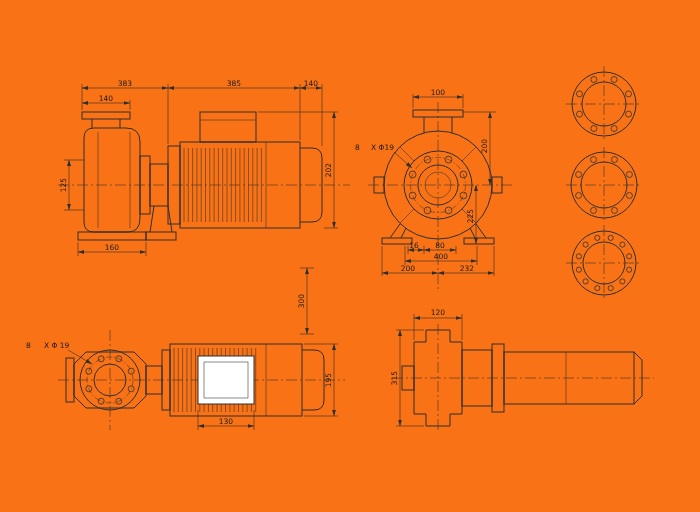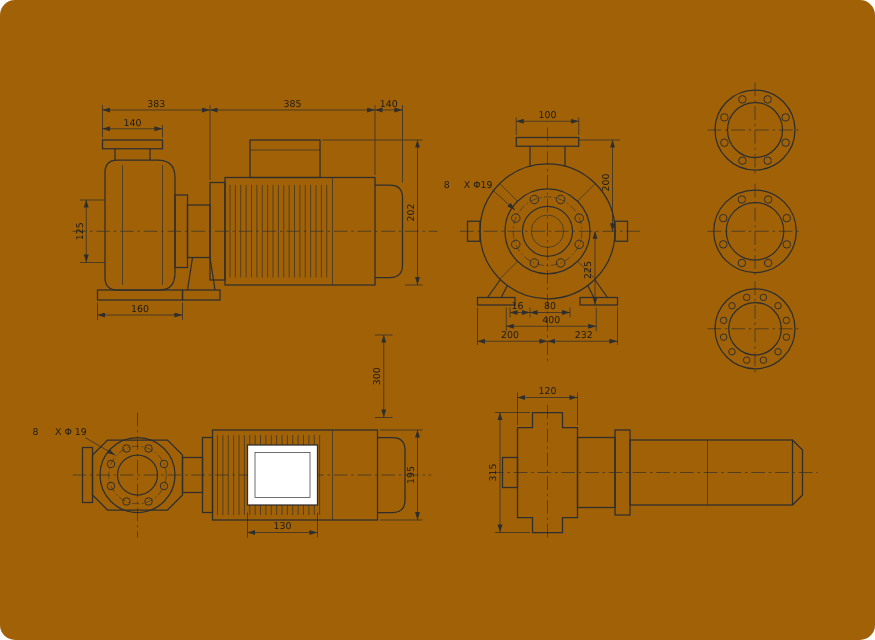--- a/index.html
+++ b/index.html
@@ -1,16 +1,16 @@
 <!DOCTYPE html>
 <html><head>
 <meta charset="utf-8">
 <style>
   html,body{margin:0;padding:0;background:#ffffff;}
-  .sheet{width:700px;height:512px;background:#a16207;position:relative;overflow:hidden;border-radius:12px;}
+  .sheet{width:700px;height:512px;background:#f97316;position:relative;overflow:hidden;}
   svg{display:block;}
   svg text{font-family:"DejaVu Sans","Liberation Sans",sans-serif;font-size:7.5px;fill:#1a1a1a;}
   .ln{stroke:#2e2e2e;stroke-width:1;fill:none;}
   .ln *{stroke:#2e2e2e;stroke-width:1;fill:none;}
   .thin{stroke:#2e2e2e;stroke-width:.55;fill:none;}
   .cl{stroke:#2e2e2e;stroke-width:.55;fill:none;stroke-dasharray:11 3 2 3;}
   .bc{stroke:#2e2e2e;stroke-width:.5;fill:none;stroke-dasharray:6 2 1.5 2;}
   .dim line{stroke:#2e2e2e;stroke-width:.6;fill:none;}
   .fins line{stroke:#2e2e2e;stroke-width:.55;}
   .holes circle{stroke:#2e2e2e;stroke-width:.8;fill:none;}

